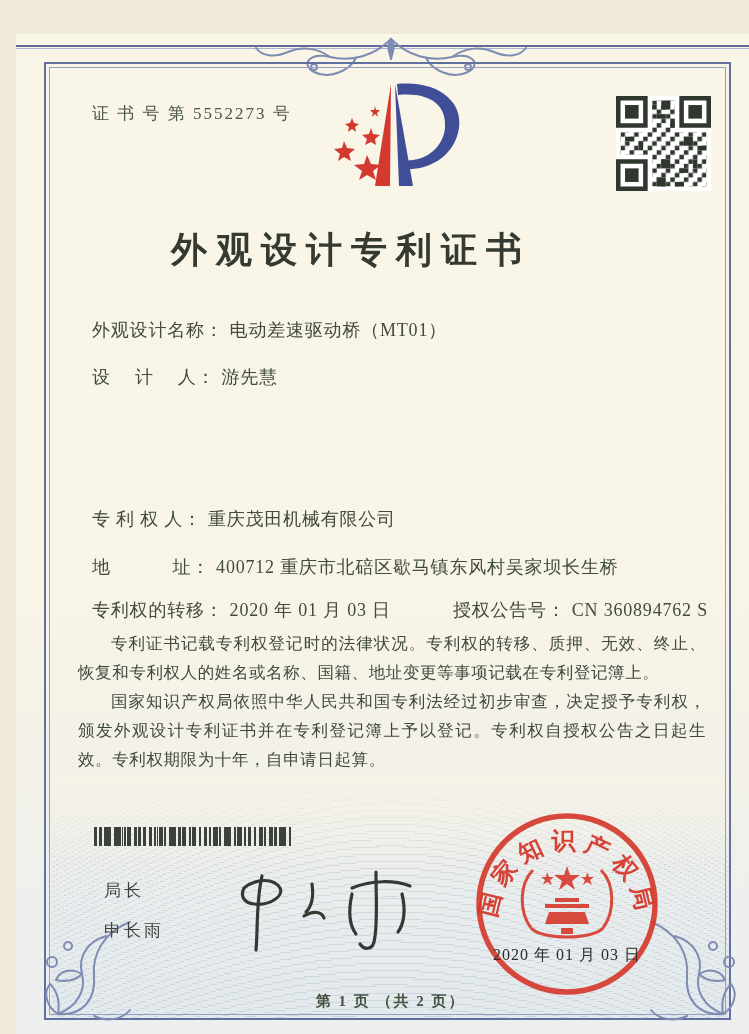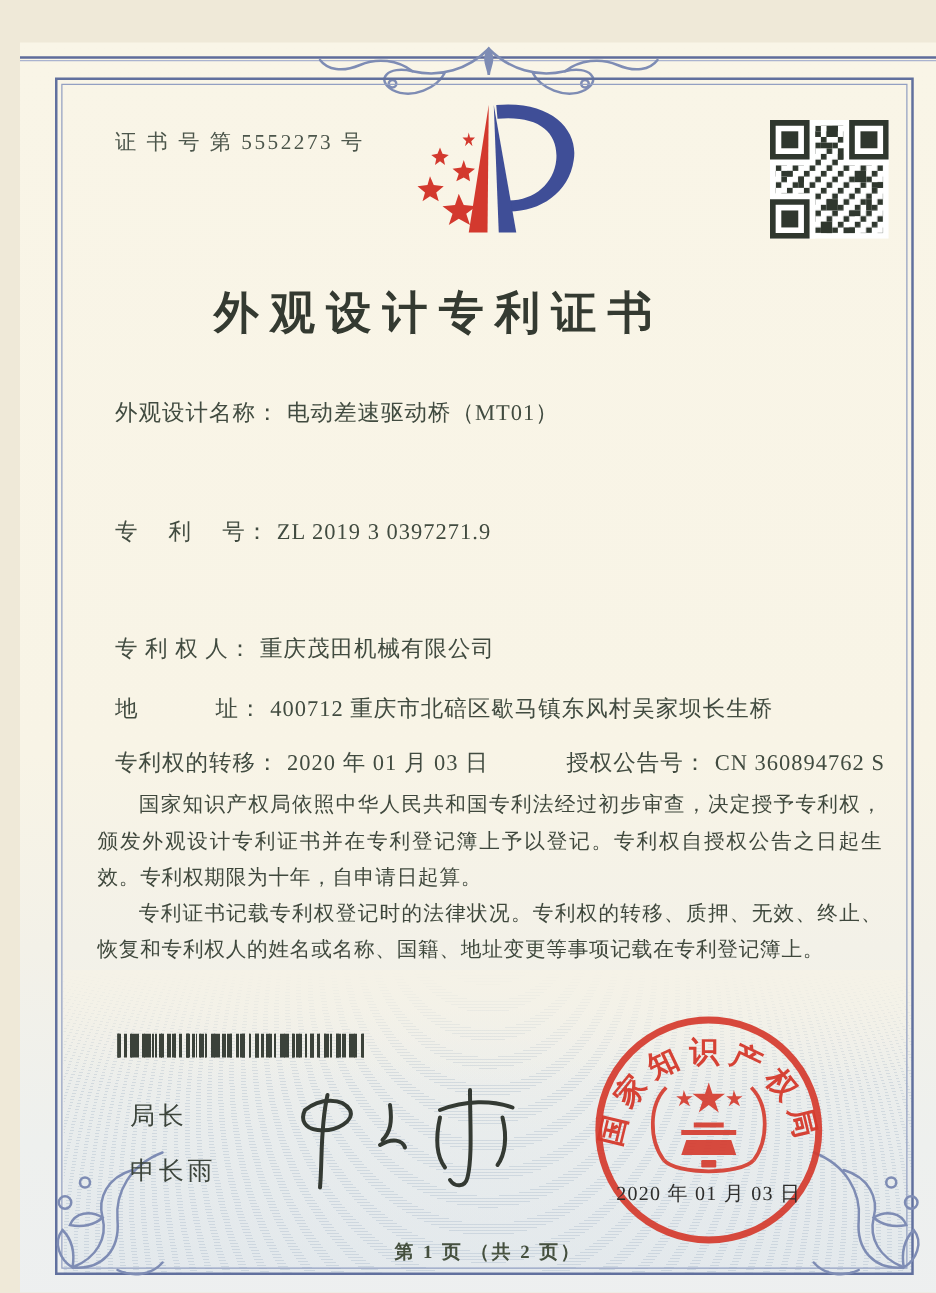--- a/index.html
+++ b/index.html
@@ -59,21 +59,21 @@
     margin:0;font-size:16.5px;line-height:29px;color:#3f483d;
     text-indent:2em;letter-spacing:0.6px;text-align:justify;
   }
   .barcode{
     position:absolute;left:78px;top:793px;width:198px;height:19px;
     background:
       repeating-linear-gradient(90deg,#3b423a 0 2px,rgba(0,0,0,0) 2px 5px),
       repeating-linear-gradient(90deg,#3b423a 0 1px,rgba(0,0,0,0) 1px 7px),
       repeating-linear-gradient(90deg,#3b423a 0 3px,rgba(0,0,0,0) 3px 11px);
   }
-  .sig-block{position:absolute;left:88px;top:845px;font-size:20px;color:#3c443b;letter-spacing:3px;}
+  .sig-block{position:absolute;left:88px;top:845px;font-size:17px;color:#3c443b;letter-spacing:3px;}
   .sig-block div{margin-bottom:17px;}
   .signature{position:absolute;left:210px;top:820px;width:195px;height:105px;}
   .seal{position:absolute;left:455px;top:774px;width:192px;height:192px;}
   .page-num{
     position:absolute;left:0;top:958px;width:749px;text-align:center;
     font-size:15px;color:#45503f;letter-spacing:2px;font-weight:bold;
   }
   .back-note{
     position:absolute;left:0;top:1000px;width:749px;text-align:center;
     font-size:18px;color:#4a5240;letter-spacing:3px;
@@ -181,36 +181,36 @@
       <rect x="9" y="18" width="2" height="2"></rect>
       <rect x="13" y="19" width="2" height="1"></rect>
     </g>
   </svg>
 
   <div class="title">外观设计专利证书</div>
 
   <div class="row" style="top:284px">
     <span class="lbl">外观设计名称：</span><span class="val">电动差速驱动桥（MT01）</span>
   </div>
-  <div class="row" style="top:379px">
-    <span class="lbl">专　 利　 号：</span><span class="val">ZL 2019 3 0397271.9</span>
+  <div class="row" style="top:331px">
+    <span class="lbl">设　 计　 人：</span><span class="val">游先慧</span>
   </div>
   <div class="row" style="top:473px">
     <span class="lbl">专 利 权 人：</span><span class="val">重庆茂田机械有限公司</span>
   </div>
   <div class="row" style="top:521px">
     <span class="lbl">地　　　 址：</span><span class="val">400712 重庆市北碚区歇马镇东风村吴家坝长生桥</span>
   </div>
   <div class="row" style="top:564px">
     <span class="lbl">专利权的转移：</span><span class="val">2020 年 01 月 03 日</span><span class="lbl lbl2">授权公告号：</span><span class="val">CN 360894762 S</span>
   </div>
 
   <div class="paras">
+    <p>专利证书记载专利权登记时的法律状况。专利权的转移、质押、无效、终止、恢复和专利权人的姓名或名称、国籍、地址变更等事项记载在专利登记簿上。</p>
     <p>国家知识产权局依照中华人民共和国专利法经过初步审查，决定授予专利权，颁发外观设计专利证书并在专利登记簿上予以登记。专利权自授权公告之日起生效。专利权期限为十年，自申请日起算。</p>
-    <p>专利证书记载专利权登记时的法律状况。专利权的转移、质押、无效、终止、恢复和专利权人的姓名或名称、国籍、地址变更等事项记载在专利登记簿上。</p>
   </div>
 
   <div class="barcode"></div>
 
   <div class="sig-block">
     <div>局长</div>
     <div>申长雨</div>
   </div>
 
   <svg class="signature" viewBox="0 0 195 105">

